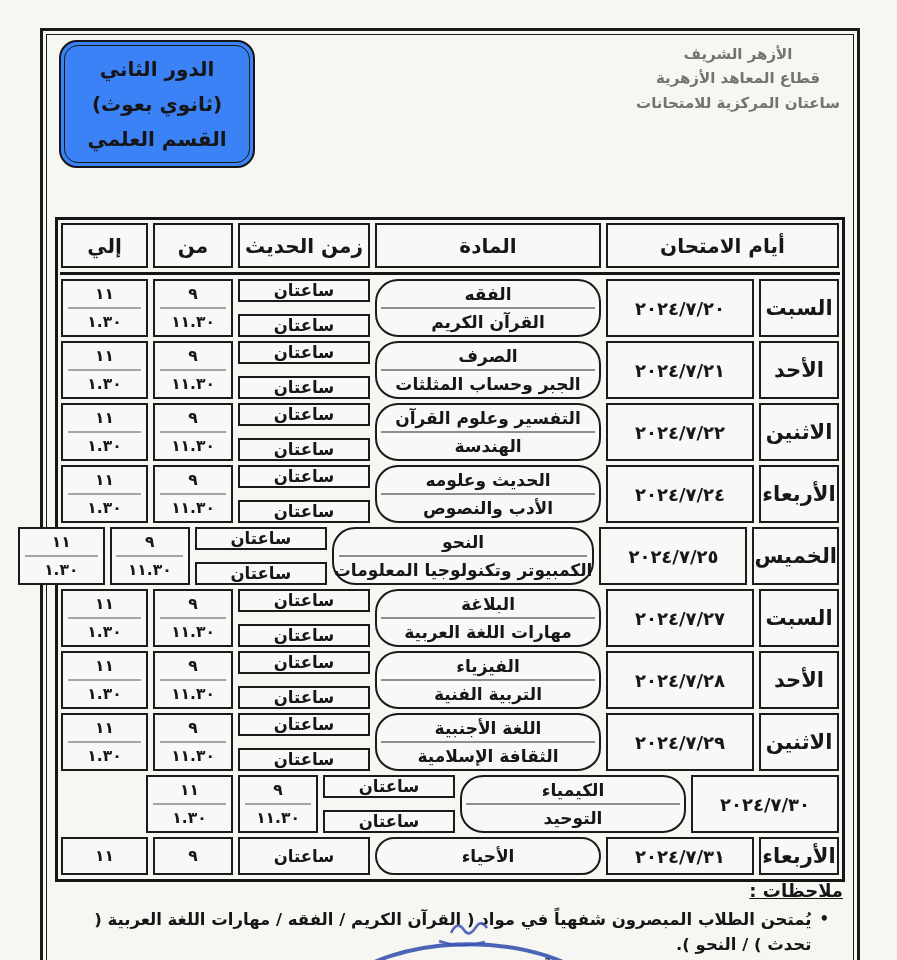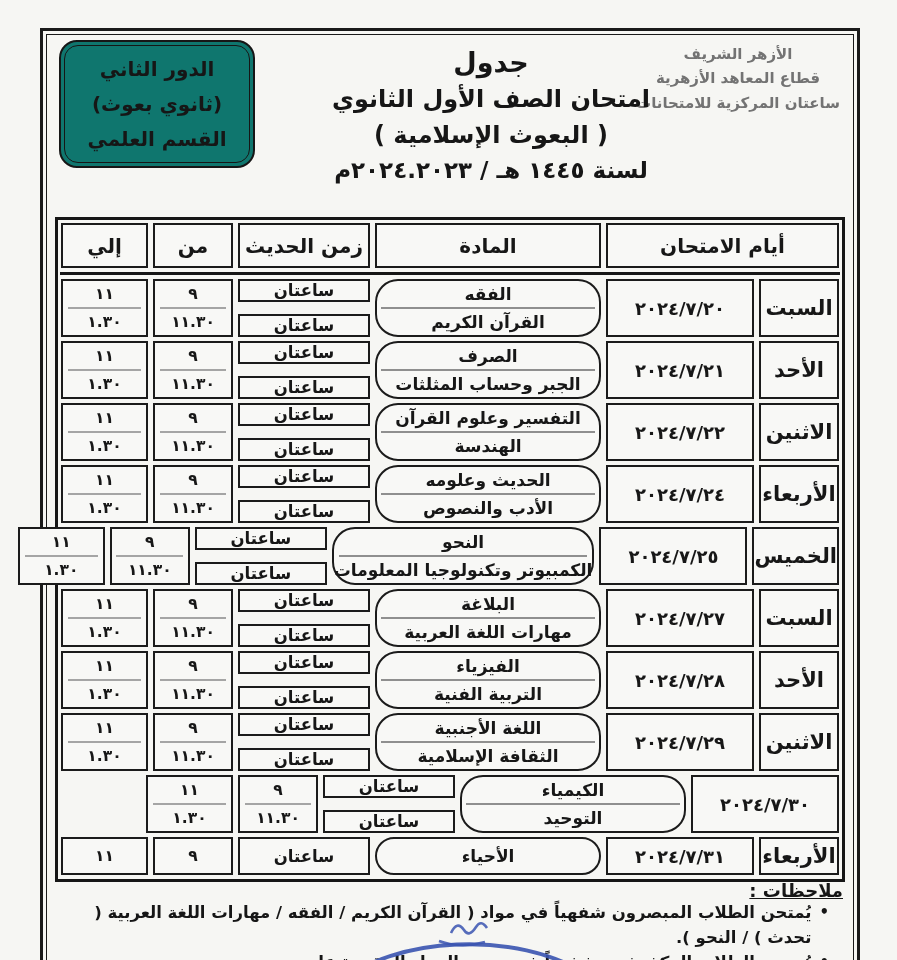--- a/index.html
+++ b/index.html
@@ -14,21 +14,21 @@
   .frame{
     position:absolute; left:40px; top:28px; width:820px; height:945px;
     border:3px solid #1a1a1a;
   }
   .frame-inner{
     position:absolute; inset:3px; border:1.5px solid #1a1a1a;
   }
   
   .badge{
     position:absolute; left:12px; top:5px; width:196px; height:128px;
-    border:2px solid #161616; border-radius:18px; background:#0f766e;
+    border:2px solid #161616; border-radius:18px; background:#3b82f6;
   }
   .badge-inner{
     position:absolute; inset:3px; border:1.4px solid #161616; border-radius:14px;
     display:flex; flex-direction:column; justify-content:center; align-items:center;
     font-size:20px; font-weight:bold; line-height:1.75; text-align:center;
   }
   .letterhead{
     position:absolute; right:6px; top:7px; width:218px;
     text-align:center; font-weight:bold; font-size:15px; line-height:1.62;
     color:#737373;
@@ -70,21 +70,21 @@
   .h-from { flex:0 0 80px;  font-size:20px; }
   .h-to   { flex:0 0 87px;  font-size:20px; }
   .sub{ flex:1; display:flex; align-items:center; justify-content:center; width:100%; }
   .sep{ height:1.5px; background:#8f8f8f; width:96%; align-self:center; }
   .sep.lite{ background:#a5a5a5; width:88%; }
   
   .notes{
     position:absolute; right:10px; left:10px; top:845px;
     font-weight:bold;
   }
-  .notes-title{ font-size:18px; text-decoration:underline; }
+  .notes-title{ font-size:18px; text-decoration:underline; margin-bottom:7px; }
   .note-line{ display:flex; gap:8px; font-size:16.5px; line-height:1.5; margin-right:14px; }
   .note-bullet{ font-size:15px; }
   
   .stamp{ position:absolute; left:auto; right:260px; top:882px; pointer-events:none; }
 </style>
 </head>
 <body>
 
 <div class="page">
   <div class="frame">
@@ -97,26 +97,20 @@
           <div>القسم العلمي</div>
         </div>
       </div>
 
       <div class="letterhead">
         <div>الأزهر الشريف</div>
         <div>قطاع المعاهد الأزهرية</div>
         <div>ساعتان المركزية للامتحانات</div>
       </div>
 
-      <div class="title-block">
-        <div class="title-l1">جدول</div>
-        <div class="title-l2">امتحان الصف الأول الثانوي</div>
-        <div class="title-l3">( البعوث الإسلامية )</div>
-        <div class="title-l4">لسنة ١٤٤٥ هـ / ٢٠٢٤.٢٠٢٣م</div>
-      </div>
 
       <div class="xtable">
 
         <div class="trow hdr">
           <div class="cell h-days">أيام الامتحان</div>
           <div class="cell h-subj">المادة</div>
           <div class="cell h-dur">زمن الحديث</div>
           <div class="cell h-from">من</div>
           <div class="cell h-to">إلي</div>
         </div>

